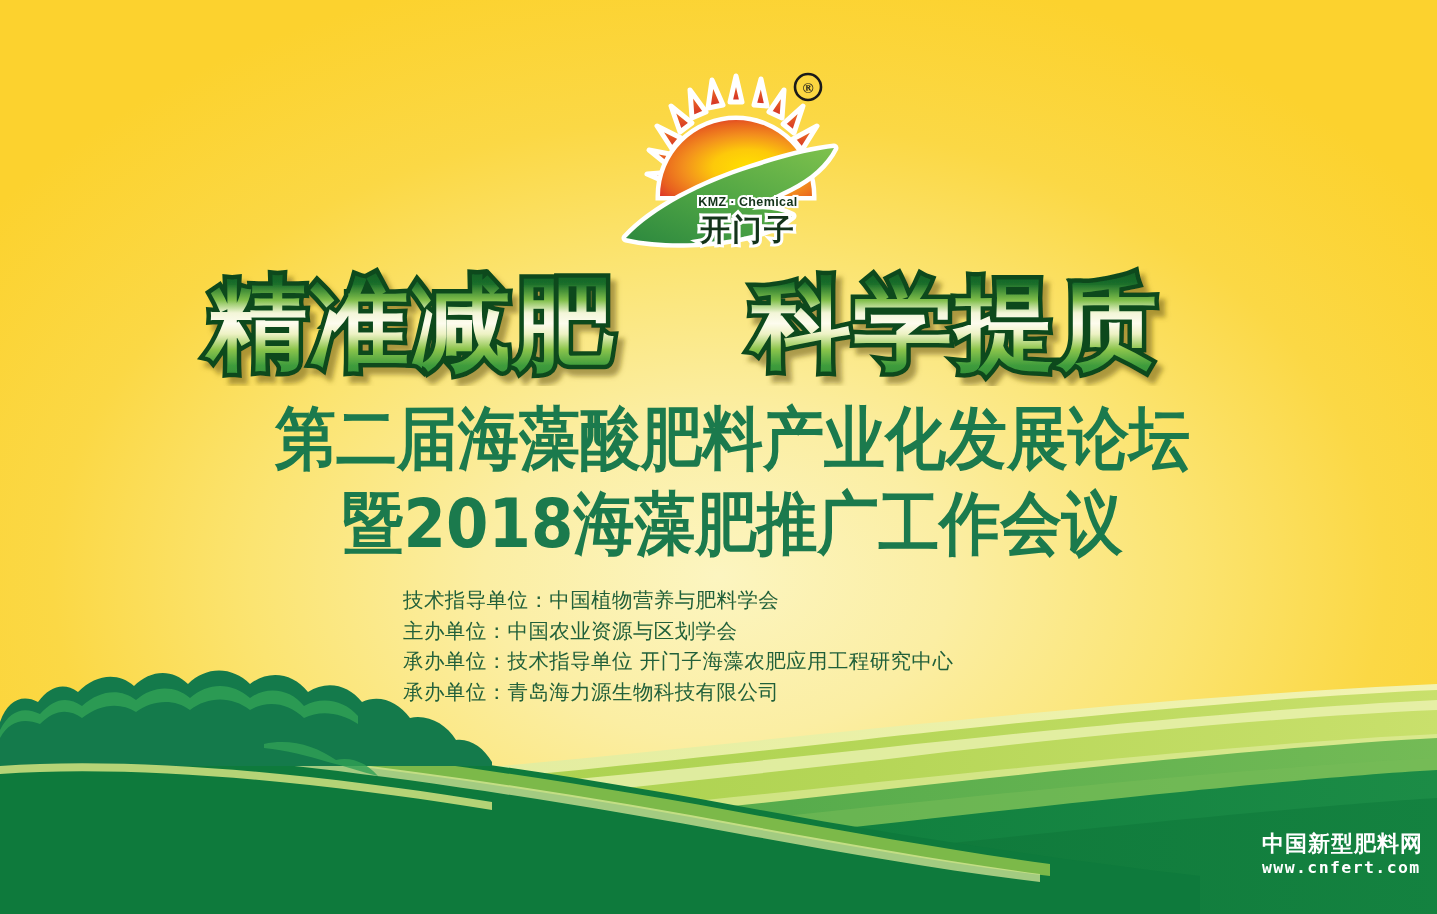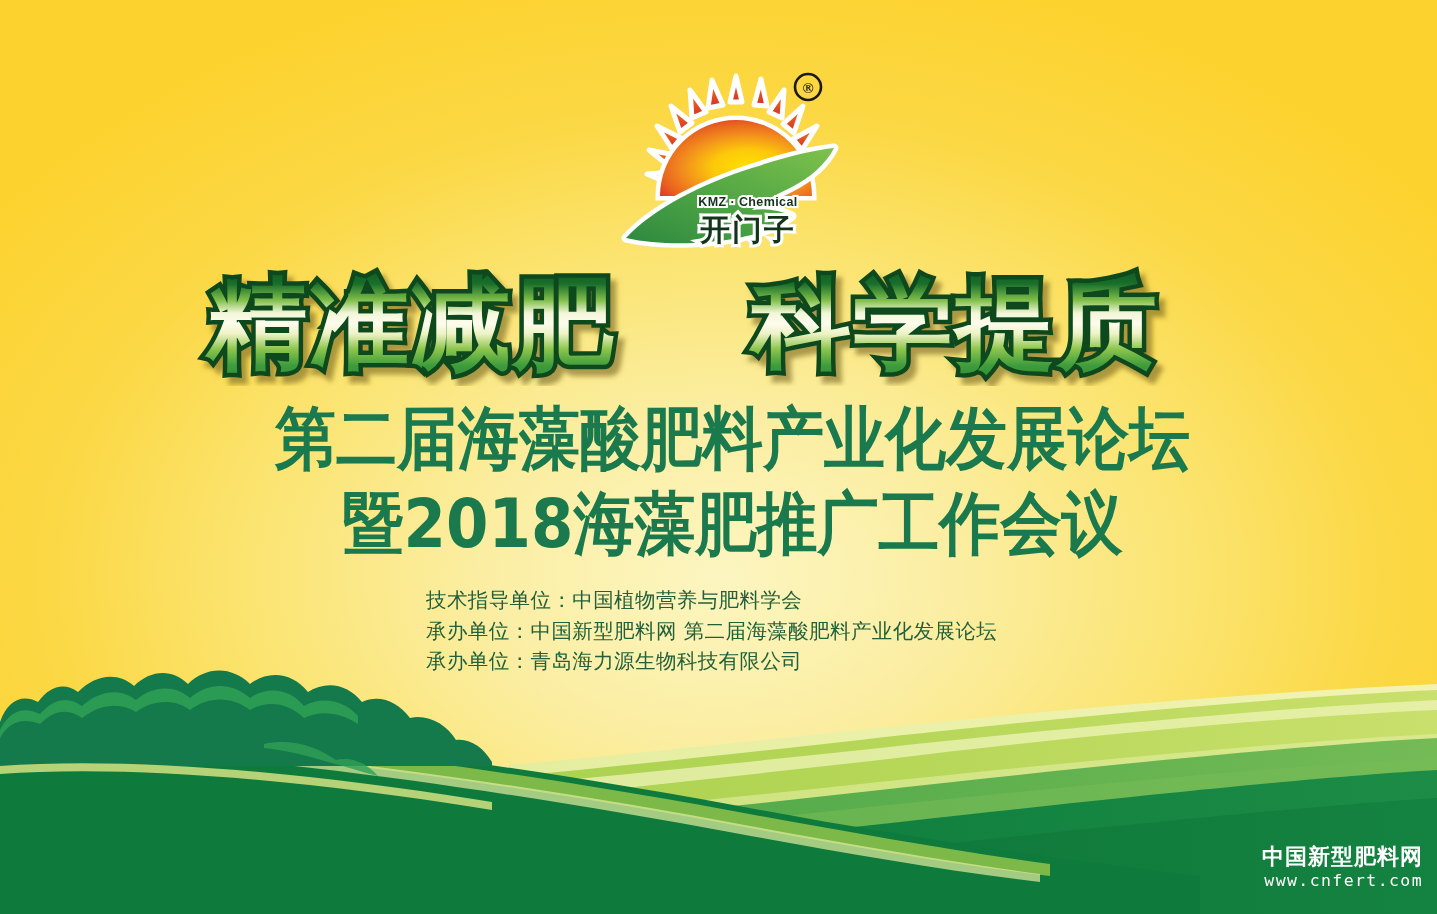--- a/index.html
+++ b/index.html
@@ -53,49 +53,48 @@
     color:#1B7A4D;
     letter-spacing:0px;
     line-height:1.0;
     white-space:nowrap;
   }
   .subtitle-1 { font-size:61px; transform:scaleY(1.12); transform-origin:center top; }
   .subtitle-2 { font-size:61px; margin-top:24px; transform:scaleY(1.12); transform-origin:center top; }
 
   
   #details {
-    position:absolute; left:426px; top:585px;
+    position:absolute; left:403px; top:585px;
     width:860px;
   }
   .detail-line {
     font-family:"DejaVu Sans","Liberation Sans",sans-serif;
     font-size:20.5px;
     color:#21603A;
     line-height:30.5px;
     white-space:nowrap;
     letter-spacing:0.4px;
   }
 
   
   #watermark {
-    position:absolute; right:14px; bottom:23px;
-    text-align:right;
+    position:absolute; right:14px; bottom:36px;
     color:#FFFFFF;
   }
   .wm-cn {
     font-family:"DejaVu Sans","Liberation Sans",sans-serif;
     font-weight:bold;
     font-size:22px;
     letter-spacing:1px;
     line-height:26px;
     white-space:nowrap;
   }
   .wm-url {
     font-family:"DejaVu Sans Mono","Liberation Mono",monospace;
-    font-weight:normal;
+    font-weight:bold;
     font-size:16.5px;
     letter-spacing:1.4px;
     line-height:20px;
     margin-top:1px;
     white-space:nowrap;
   }
 </style>
 </head>
 <body>
 
@@ -276,21 +275,22 @@
     </svg>
   </div>
 
   <div class="subtitle-block">
     <div class="subtitle subtitle-1">第二届海藻酸肥料产业化发展论坛</div>
     <div class="subtitle subtitle-2">暨2018海藻肥推广工作会议</div>
   </div>
 
   <div id="details">
     <div class="detail-line">技术指导单位：中国植物营养与肥料学会</div>
-    <div class="detail-line">承办单位：中国新型肥料网   第二届海藻酸肥料产业化发展论坛</div>
+    <div class="detail-line">主办单位：中国农业资源与区划学会</div>
+    <div class="detail-line">承办单位：技术指导单位   开门子海藻农肥应用工程研究中心</div>
     <div class="detail-line">承办单位：青岛海力源生物科技有限公司</div>
   </div>
 
   <div id="watermark">
     <div class="wm-cn">中国新型肥料网</div>
     <div class="wm-url">www.cnfert.com</div>
   </div>
 
 </div>
 

